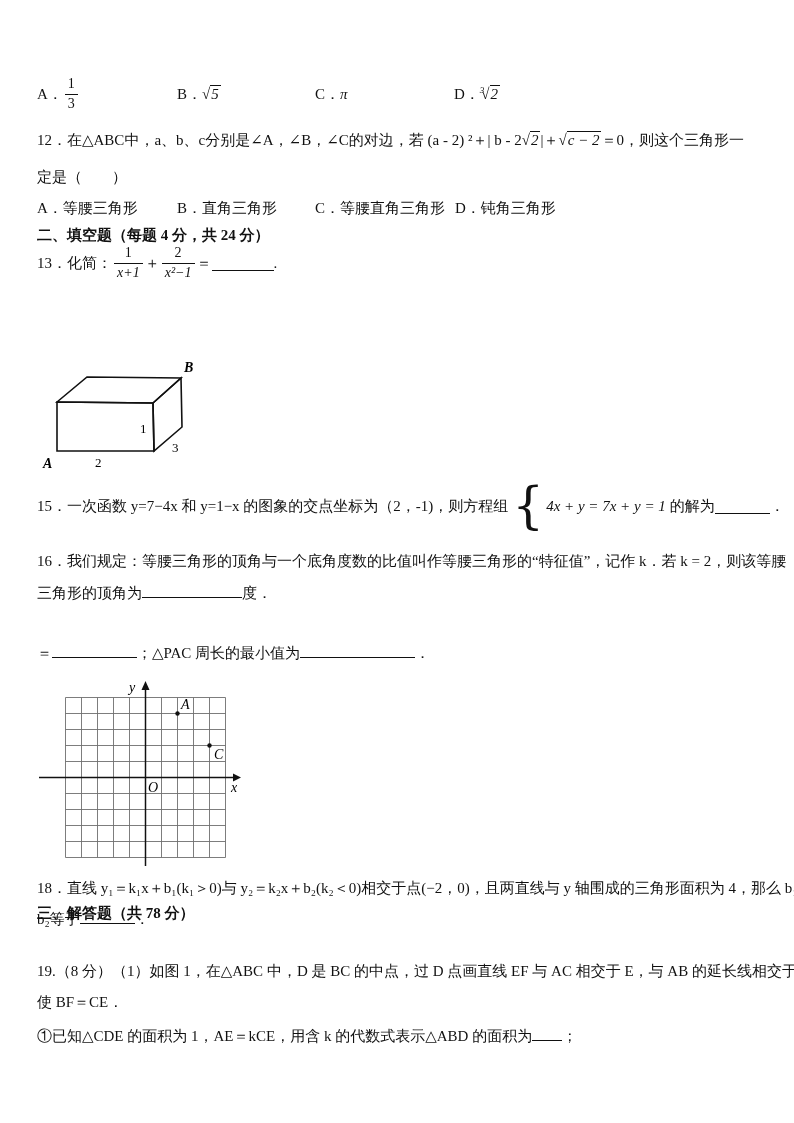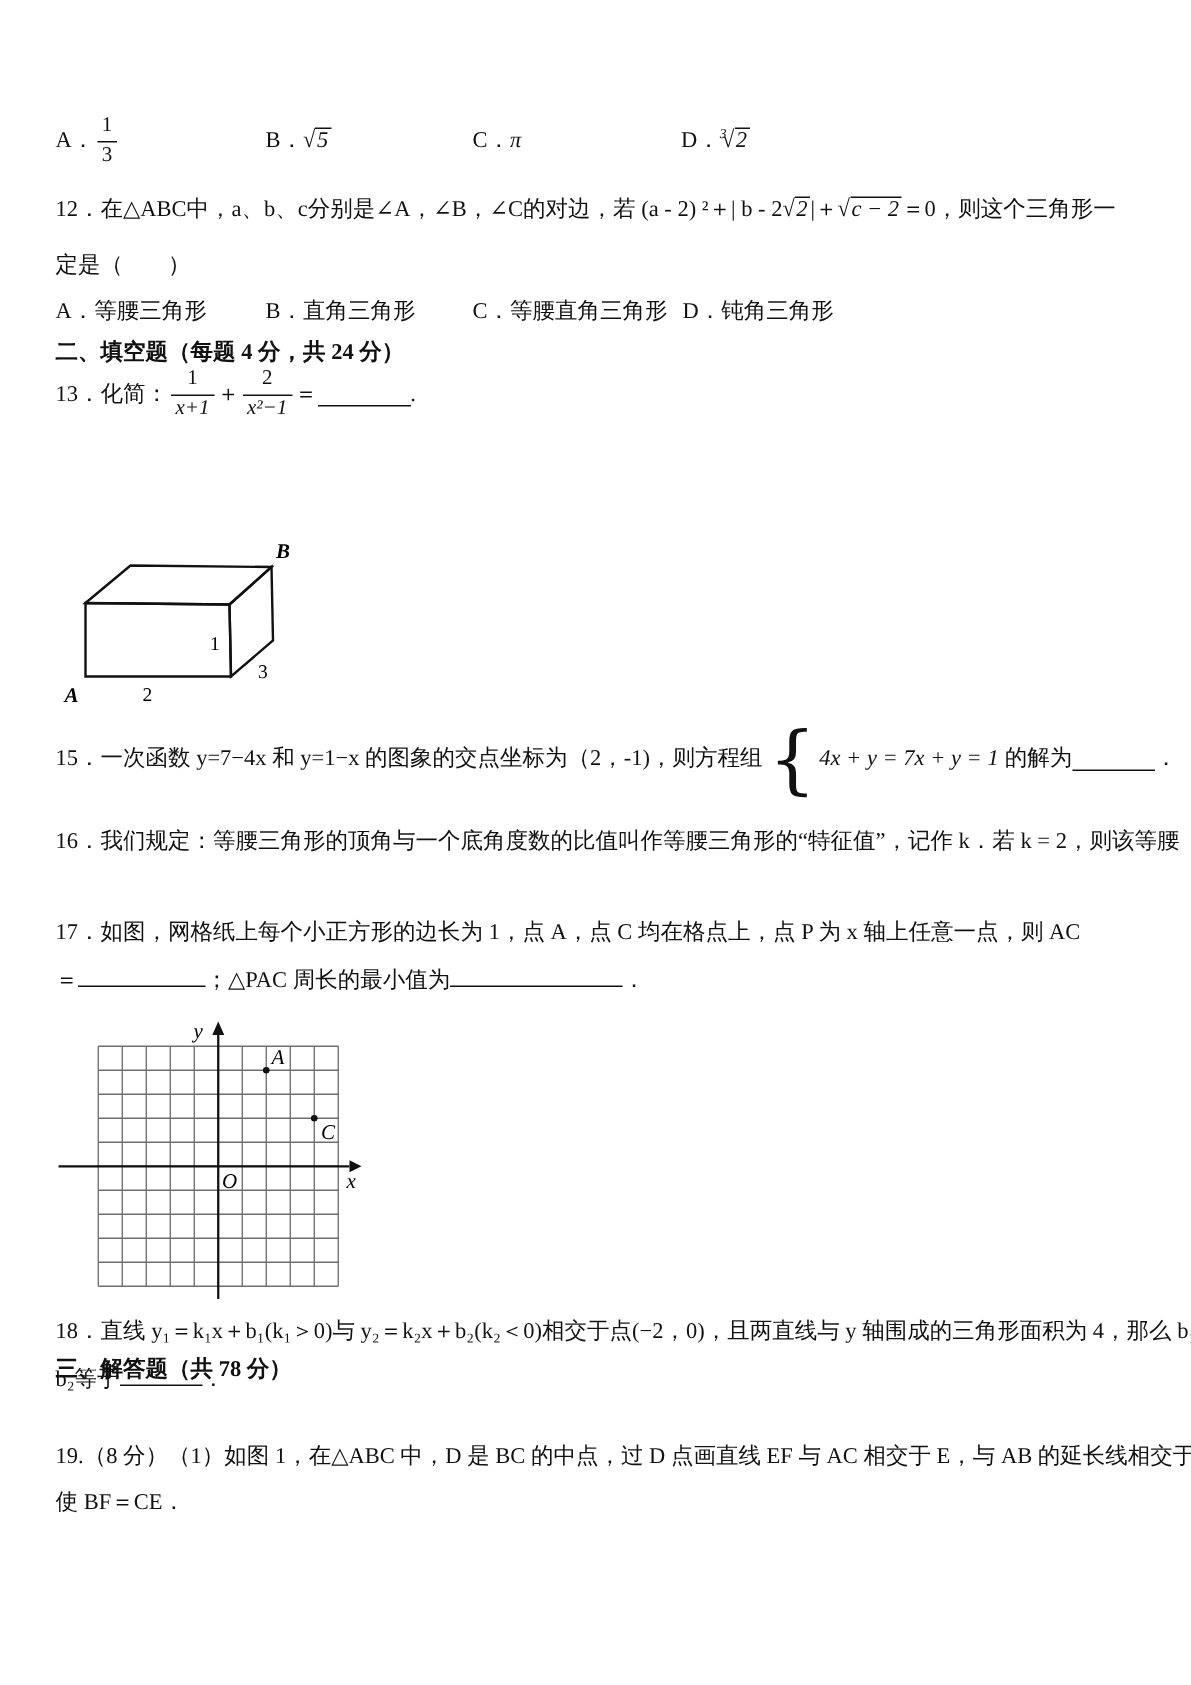--- a/index.html
+++ b/index.html
@@ -117,24 +117,24 @@
       </span>
     </span>
     <span>的解为</span>
     <span class="blank b55"></span>
     <span>．</span>
   </div>
 
   <div class="line" style="top:552px">
     <span>16．我们规定：等腰三角形的顶角与一个底角度数的比值叫作等腰三角形的“特征值”，记作 k．若 k = 2，则该等腰</span>
   </div>
+  <div class="line" style="top:583px">
+    <span>三角形的顶角为</span><span class="blank b100"></span><span>度．</span>
+  </div>
 
-  <div class="line" style="top:613px">
-    <span>17．如图，网格纸上每个小正方形的边长为 1，点 A，点 C 均在格点上，点 P 为 x 轴上任意一点，则 AC</span>
-  </div>
   <div class="line" style="top:643px">
     <span>＝</span><span class="blank b85"></span><span>；△PAC 周长的最小值为</span><span class="blank b115"></span><span>．</span>
   </div>
 
   <svg class="line" style="top:676px; left:35px" width="212" height="196" viewBox="0 0 212 196">
     <g stroke="#6e6e6e" stroke-width="0.9">
       <line x1="30.5" y1="21.5" x2="30.5" y2="181.5"></line>
         <line x1="46.5" y1="21.5" x2="46.5" y2="181.5"></line>
       <line x1="62.5" y1="21.5" x2="62.5" y2="181.5"></line>
         <line x1="78.5" y1="21.5" x2="78.5" y2="181.5"></line>
@@ -180,14 +180,17 @@
   <div class="line bold" style="top:904px">
     <span>三、解答题（共 78 分）</span>
   </div>
 
   <div class="line" style="top:962px">
     <span>19.（8 分）（1）如图 1，在△ABC 中，D 是 BC 的中点，过 D 点画直线 EF 与 AC 相交于 E，与 AB 的延长线相交于 F，</span>
   </div>
   <div class="line" style="top:993px">
     <span>使 BF＝CE．</span>
   </div>
+  <div class="line" style="top:1026px">
+    <span>①已知△CDE 的面积为 1，AE＝kCE，用含 k 的代数式表示△ABD 的面积为</span><span class="blank b30"></span><span>；</span>
+  </div>
 
 </div>
 
 </body></html>

